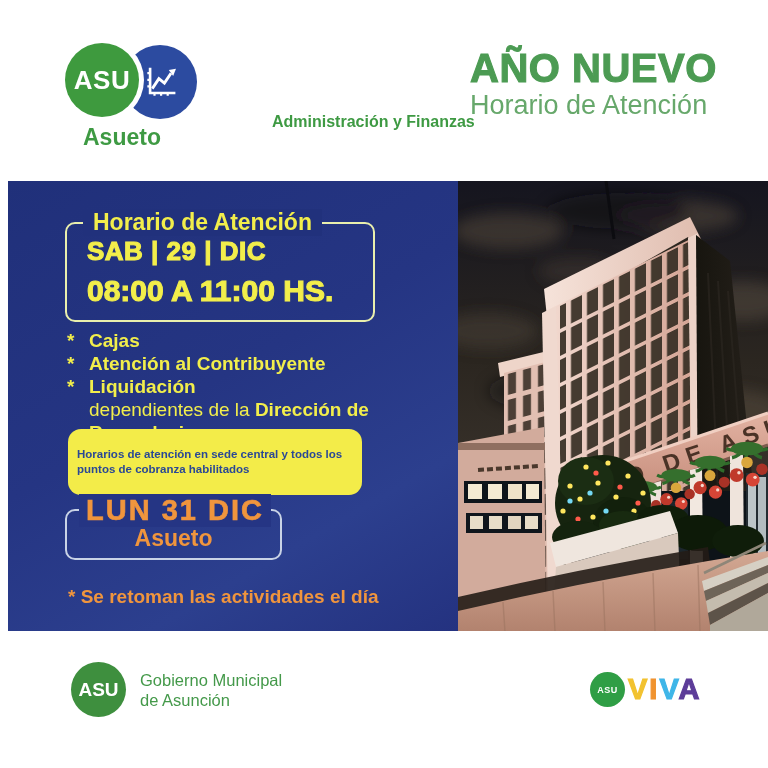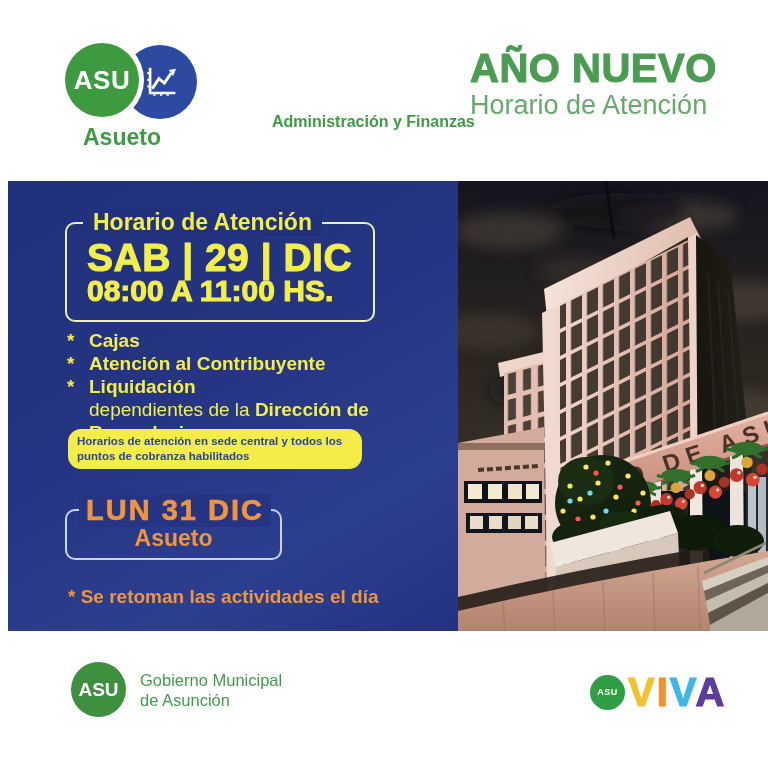--- a/index.html
+++ b/index.html
@@ -22,47 +22,47 @@
 
   
   .strip{position:absolute;left:8px;top:181px;width:760px;height:450px;display:flex;}
   .panel{position:relative;width:450px;height:450px;background:linear-gradient(150deg,#20307a 0%,#253583 45%,#2c3f8e 75%,#243280 100%);flex:none;}
   .photo{position:relative;width:310px;height:450px;flex:none;overflow:hidden;}
   .photo svg{display:block;}
 
   .obox{position:absolute;border-radius:10px;}
   .obox.schedule{left:57px;top:41px;width:306px;height:96px;border:2px solid #e9efad;}
   .obox.schedule .obox-title{position:absolute;top:-15px;left:16px;padding:0 10px;background:#21317c;color:#f2ee4b;font-size:23px;font-weight:bold;white-space:nowrap;}
-  .sched-date{position:absolute;left:20px;top:12px;color:#f2ee4b;font-size:39px;font-weight:bold;letter-spacing:.5px;white-space:nowrap;}
+  .sched-date{position:absolute;left:20px;top:12px;color:#f2ee4b;font-size:26px;font-weight:bold;letter-spacing:.5px;white-space:nowrap;}
   .sched-hours{position:absolute;left:20px;top:50px;color:#f2ee4b;font-size:30px;font-weight:bold;letter-spacing:0;white-space:nowrap;}
 
   .services{position:absolute;left:59px;top:148px;color:#f2ee4b;font-size:19px;font-weight:bold;line-height:23px;}
   .service-item{display:flex;}
   .service-item .bullet{width:22px;flex:none;}
   .services-note{position:absolute;left:81px;top:217px;width:320px;color:#f2ee4b;font-size:19px;line-height:23px;}
   .services-note .b{font-weight:bold;}
 
-  .highlight{position:absolute;left:60px;top:248px;width:276px;background:#f3ec49;color:#2a4895;font-size:11.5px;font-weight:bold;line-height:15px;padding:5px 9px;border-radius:13px;}
+  .highlight{position:absolute;left:60px;top:248px;width:276px;background:#f3ec49;color:#2a4895;font-size:11.5px;font-weight:bold;line-height:15px;padding:18px 9px;border-radius:13px;}
 
   .obox.holiday{left:57px;top:328px;width:213px;height:47px;border:2px solid #c9d3e6;}
   .obox.holiday .obox-title{position:absolute;top:-17px;left:12px;padding:0 7px;background:#253584;color:#f0953d;font-size:29px;font-weight:bold;letter-spacing:2px;white-space:nowrap;}
   .asueto{position:absolute;left:0;right:0;top:14px;text-align:center;color:#f0953d;font-size:23px;font-weight:bold;}
 
   .resume{position:absolute;left:60px;top:404px;color:#f0953d;font-size:19px;font-weight:bold;line-height:24px;}
   .resume .indent{margin-left:16px;}
 
   
   .ftr-gov{position:absolute;left:71px;top:662px;display:flex;align-items:center;}
   .c-green-sm{width:55px;height:55px;background:#3e8f3e;flex:none;}
   .c-green-sm span{color:#fff;font-size:19px;font-weight:bold;}
   .gov-text{margin-left:14px;color:#44994a;font-size:16.5px;line-height:20px;}
   .ftr-viva{position:absolute;left:590px;top:672px;display:flex;align-items:center;}
   .viva-circle{width:35px;height:35px;background:#2f9e45;flex:none;}
   .viva-circle span{color:#fff;font-size:9px;font-weight:bold;letter-spacing:.5px;}
-  .viva-letters{margin-left:3px;font-size:40px;font-weight:bold;letter-spacing:2px;line-height:1;}
+  .viva-letters{margin-left:3px;font-size:29px;font-weight:bold;letter-spacing:2px;line-height:1;}
   .viva-letters span{-webkit-text-stroke:1.2px currentColor;}
 </style>
 </head>
 <body>
 
 <div class="page">
 
   <div class="hdr-logo">
     <div class="circle c-blue">
       <svg width="44" height="44" viewBox="0 0 40 40">

